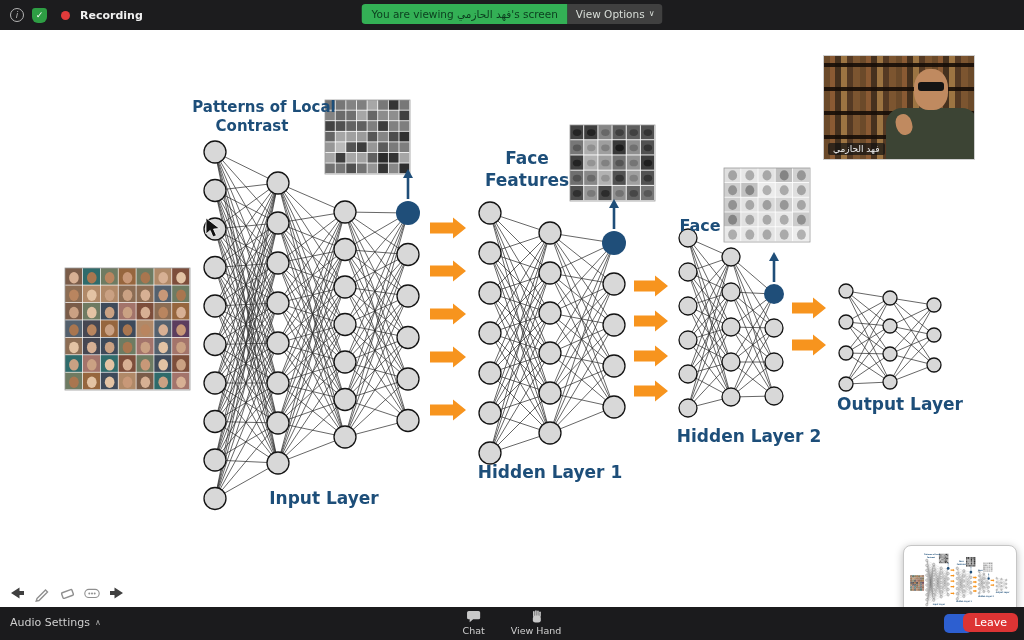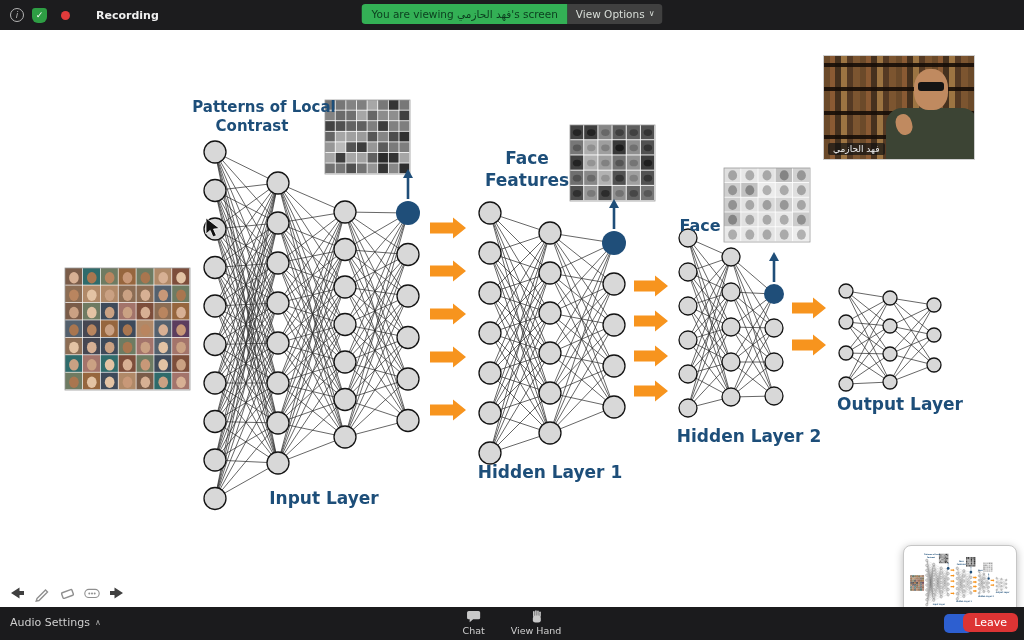--- a/index.html
+++ b/index.html
@@ -6,21 +6,21 @@
   html,body{width:1024px;height:640px;}
   body{font-family:"DejaVu Sans","Liberation Sans",sans-serif;background:#fff;overflow:hidden}
   .screen{position:relative;width:1024px;height:640px;background:#fff;overflow:hidden}
 
   
   .topbar{position:absolute;top:0;left:0;right:0;height:30px;background:#1c1c1e;z-index:10;display:flex;align-items:center}
   .tb-left{display:flex;align-items:center;gap:8px;padding-left:10px}
   .info-ic{width:14px;height:14px;border:1.2px solid #b5b5b5;border-radius:50%;color:#b5b5b5;font-size:9px;display:flex;align-items:center;justify-content:center;font-style:italic;cursor:pointer}
   .shield{width:15px;height:15px;background:#2e9e44;border-radius:3px 3px 6px 6px;color:#fff;font-size:9px;display:flex;align-items:center;justify-content:center}
   .rec-dot{width:9px;height:9px;border-radius:50%;background:#e23b3b;margin-left:6px}
-  .rec-txt{color:#f0f0f0;font-size:11px;font-weight:bold;margin-left:18px}
+  .rec-txt{color:#f0f0f0;font-size:11px;font-weight:bold;margin-left:2px}
   .banner{position:absolute;left:50%;top:4px;transform:translateX(-50%);display:flex;height:20px;border-radius:4px;overflow:hidden;font-size:10.5px;white-space:nowrap}
   .banner-text{background:#33b055;color:#0b3d1e;display:flex;align-items:center;padding:8px 10px;font-weight:500}
   .view-opts{background:#404040;color:#d9ded9;display:flex;align-items:center;gap:4px;padding:0 8px;cursor:pointer}
   .chev{font-size:8px;line-height:1}
 
   
   #slide-svg{position:absolute;top:0;left:0;width:1024px;height:640px;z-index:1}
   .lbl{fill:#1D4E79;font-weight:bold;font-family:"DejaVu Sans","Liberation Sans",sans-serif}
 
   

